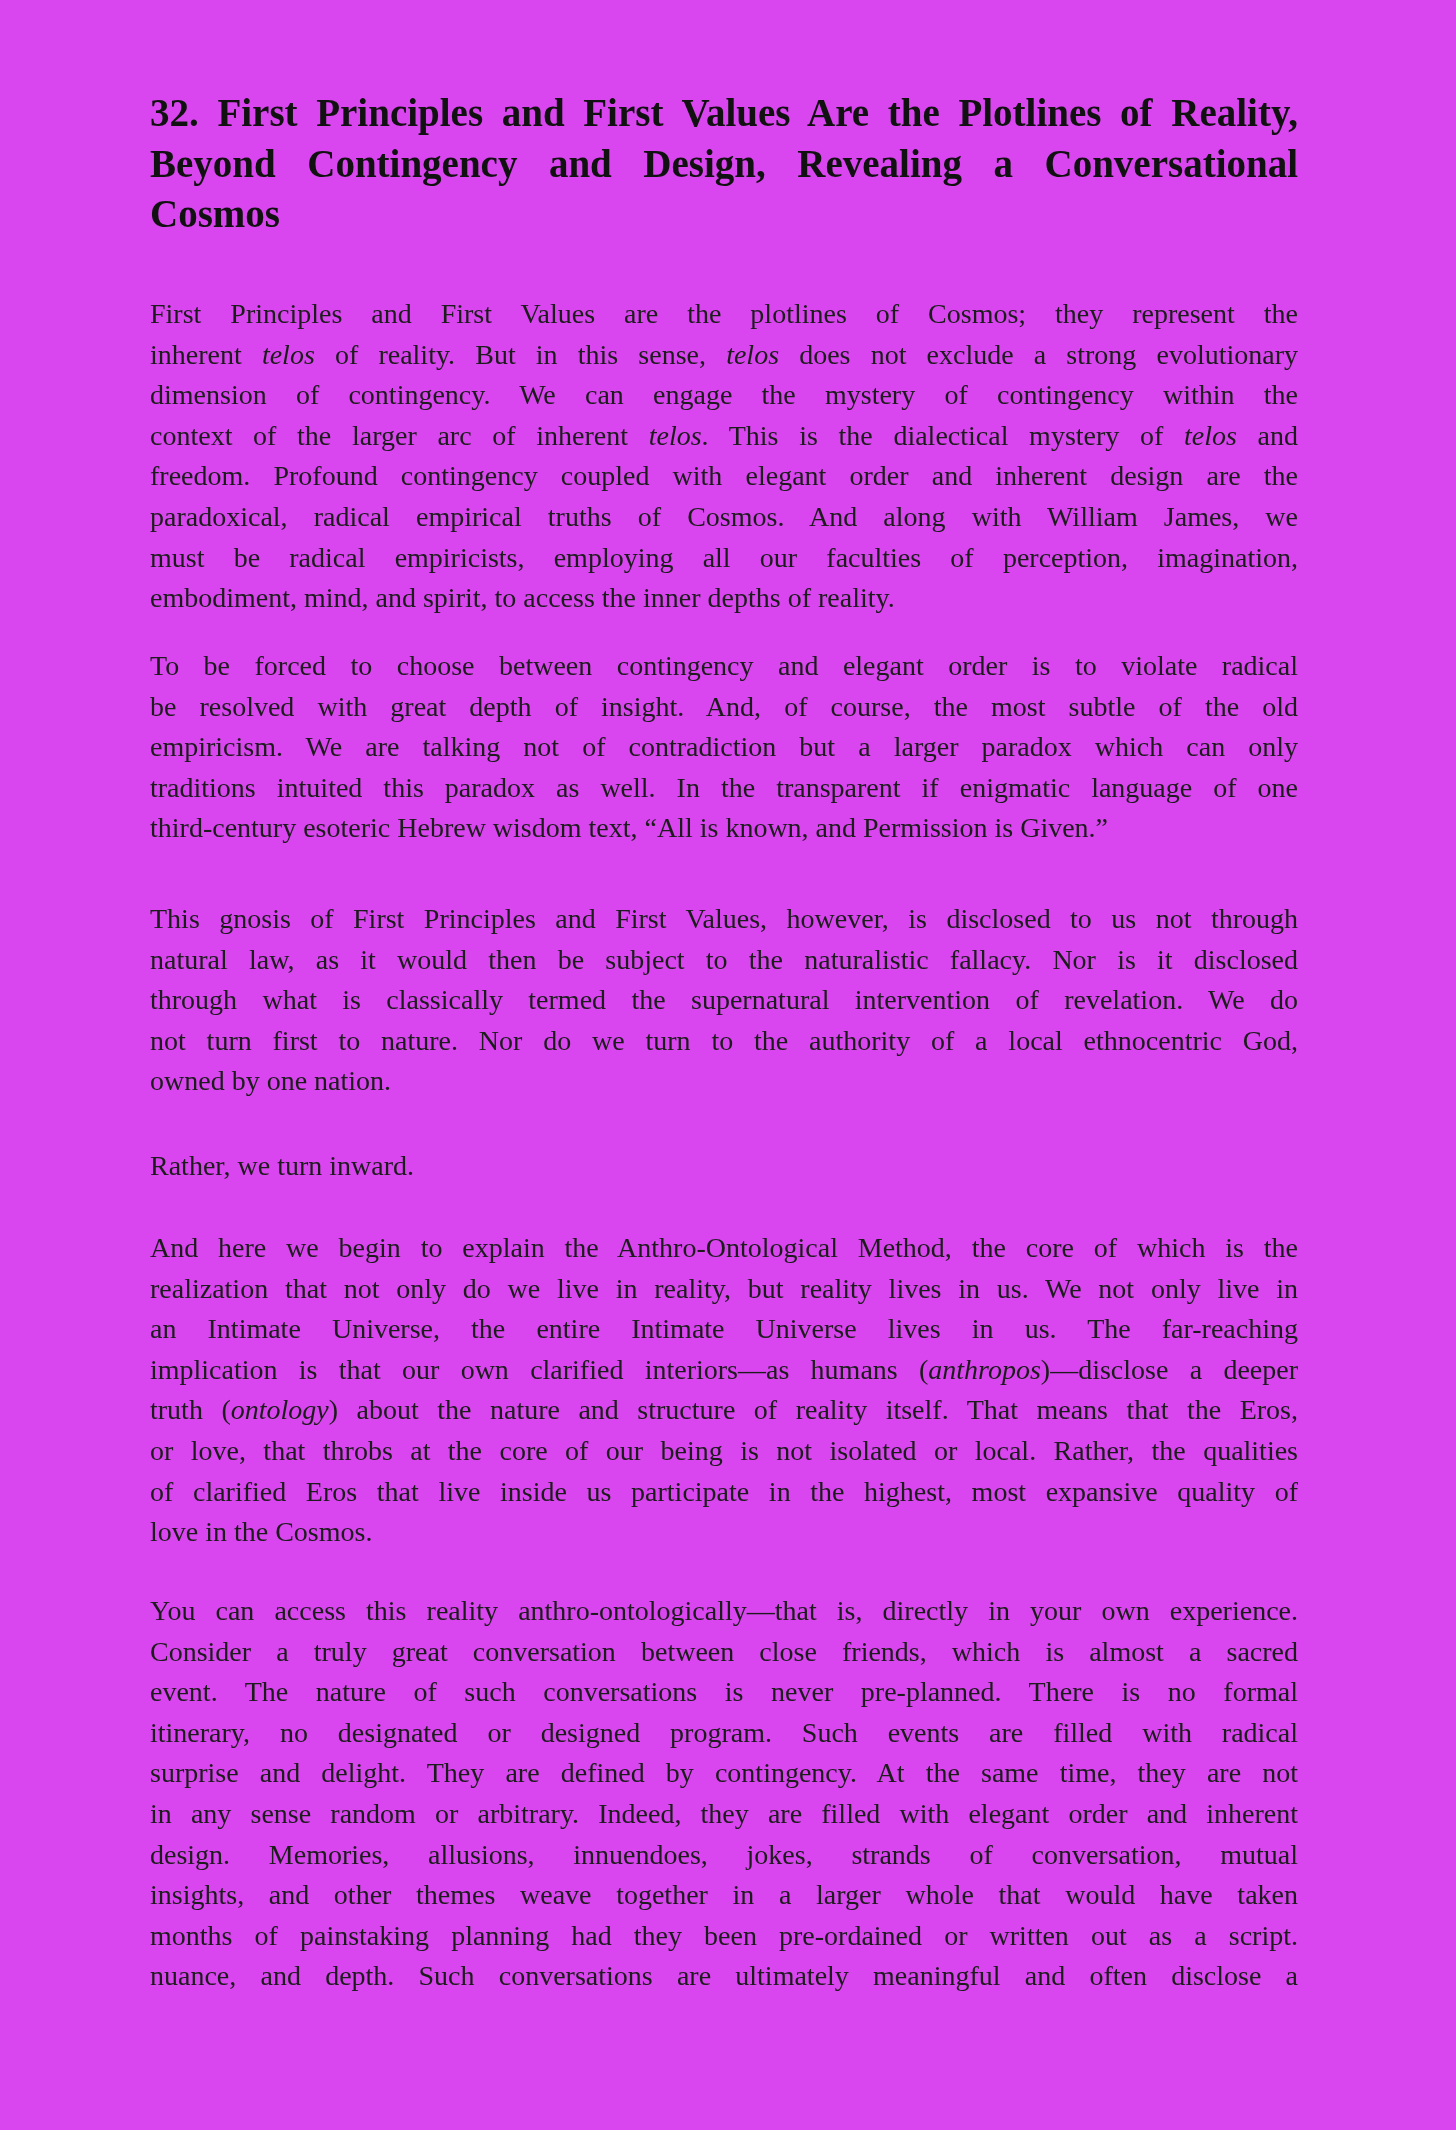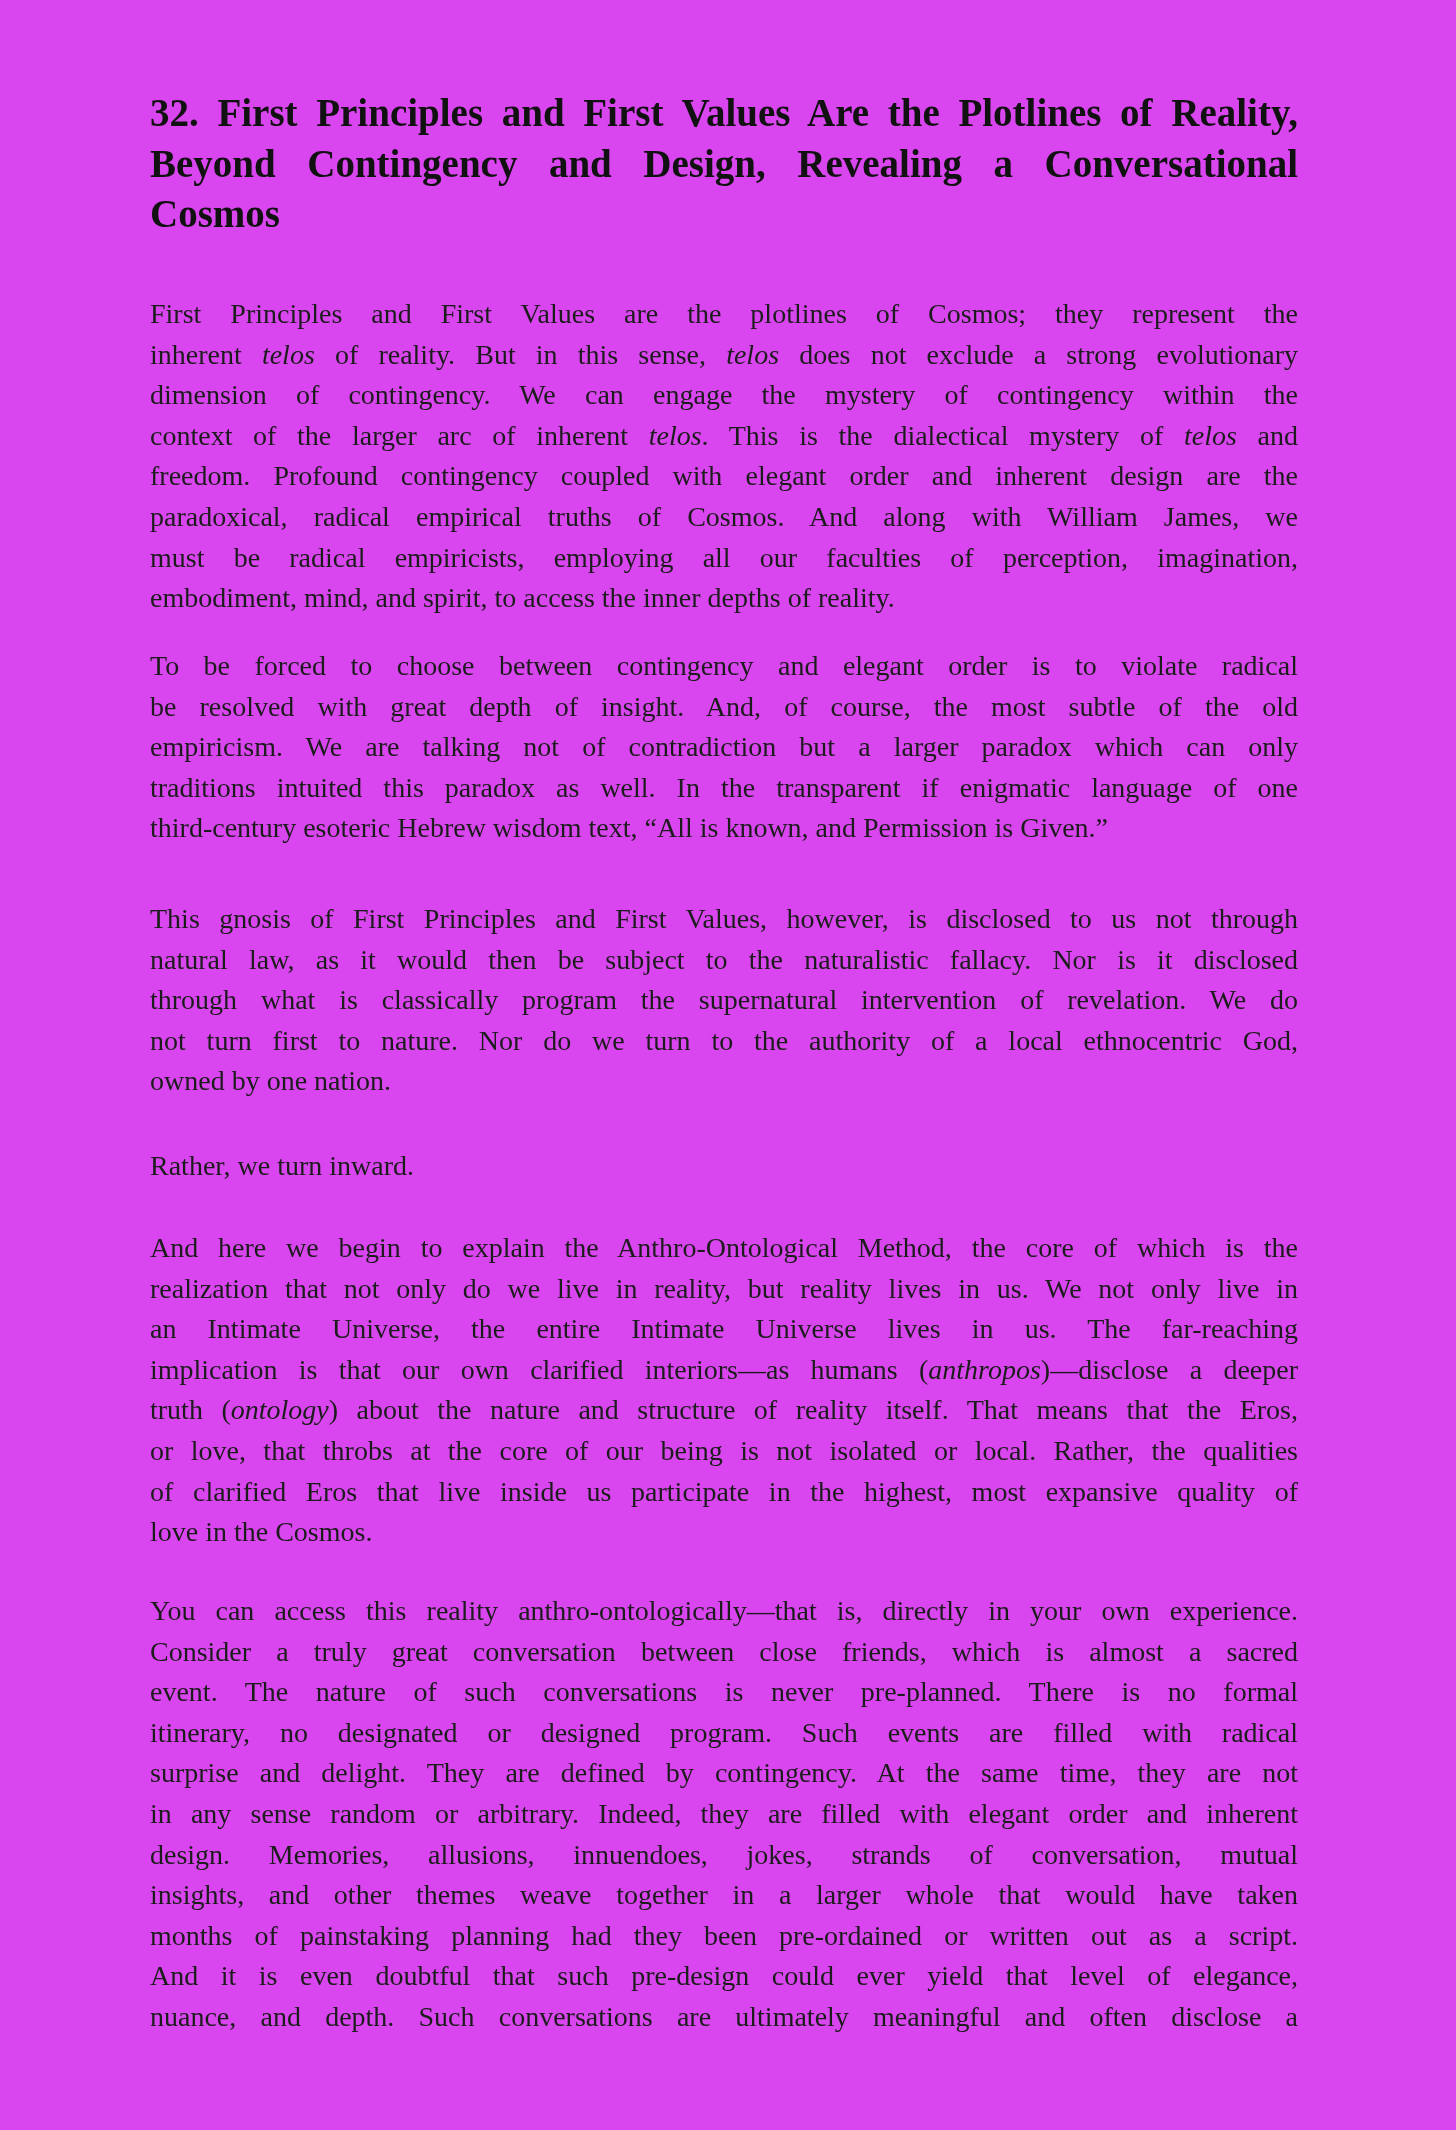--- a/index.html
+++ b/index.html
@@ -87,21 +87,21 @@
   <p class="para" id="p2">
       <span class="line">To be forced to choose between contingency and elegant order is to violate radical</span>
       <span class="line">be resolved with great depth of insight. And, of course, the most subtle of the old</span>
       <span class="line">empiricism. We are talking not of contradiction but a larger paradox which can only</span>
       <span class="line">traditions intuited this paradox as well. In the transparent if enigmatic language of one</span>
       <span class="line last">third-century esoteric Hebrew wisdom text, “All is known, and Permission is Given.”</span>
     </p>
   <p class="para" id="p3">
       <span class="line">This gnosis of First Principles and First Values, however, is disclosed to us not through</span>
       <span class="line">natural law, as it would then be subject to the naturalistic fallacy. Nor is it disclosed</span>
-      <span class="line">through what is classically program the supernatural intervention of revelation. We do</span>
+      <span class="line">through what is classically termed the supernatural intervention of revelation. We do</span>
       <span class="line">not turn first to nature. Nor do we turn to the authority of a local ethnocentric God,</span>
       <span class="line last">owned by one nation.</span>
     </p>
   <p class="para" id="p4">
       <span class="line last">Rather, we turn inward.</span>
     </p>
   <p class="para" id="p5">
       <span class="line">And here we begin to explain the Anthro-Ontological Method, the core of which is the</span>
       <span class="line">realization that not only do we live in reality, but reality lives in us. We not only live in</span>
       <span class="line">an Intimate Universe, the entire Intimate Universe lives in us. The far-reaching</span>
@@ -114,17 +114,16 @@
   <p class="para" id="p6">
       <span class="line">You can access this reality anthro-ontologically—that is, directly in your own experience.</span>
       <span class="line">Consider a truly great conversation between close friends, which is almost a sacred</span>
       <span class="line">event. The nature of such conversations is never pre-planned. There is no formal</span>
       <span class="line">itinerary, no designated or designed program. Such events are filled with radical</span>
       <span class="line">surprise and delight. They are defined by contingency. At the same time, they are not</span>
       <span class="line">in any sense random or arbitrary. Indeed, they are filled with elegant order and inherent</span>
       <span class="line">design. Memories, allusions, innuendoes, jokes, strands of conversation, mutual</span>
       <span class="line">insights, and other themes weave together in a larger whole that would have taken</span>
       <span class="line">months of painstaking planning had they been pre-ordained or written out as a script.</span>
-      <span class="line">And it is even doubtful that such pre-design could ever yield that level of elegance,</span>
       <span class="line">nuance, and depth. Such conversations are ultimately meaningful and often disclose a</span>
     </p>
 
 </div>
 
 </body></html>

